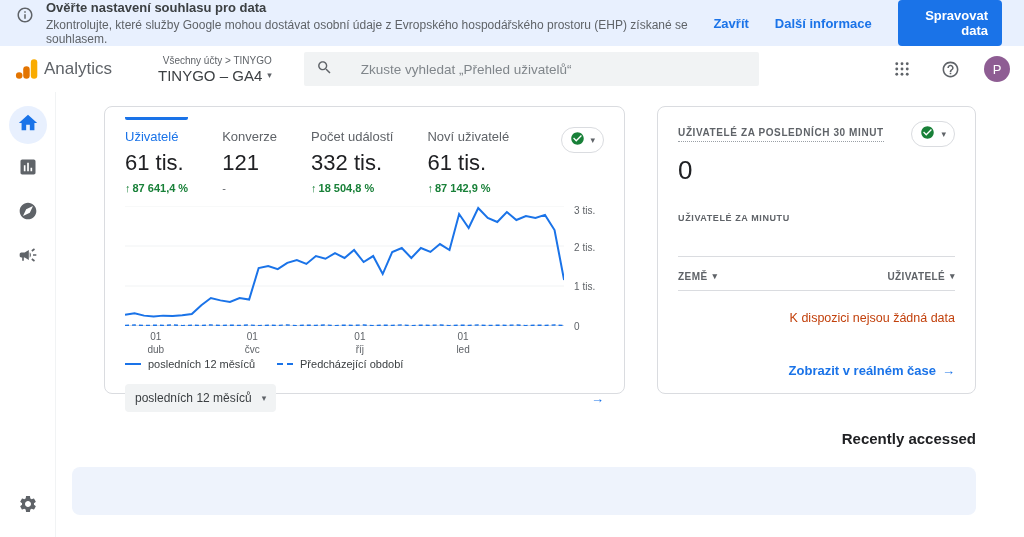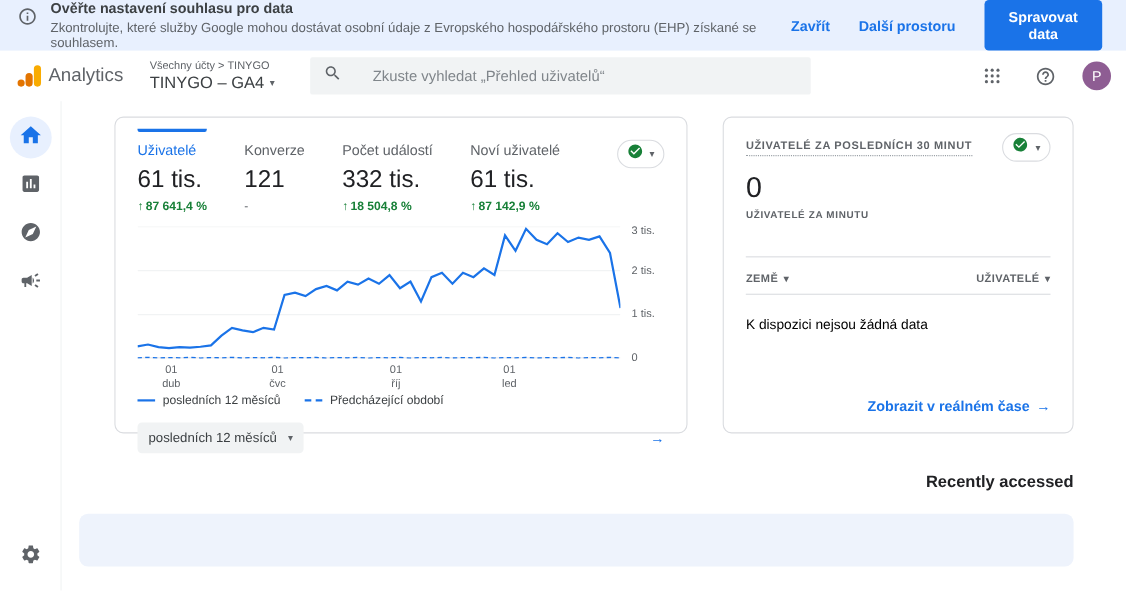--- a/index.html
+++ b/index.html
@@ -8,27 +8,27 @@
 
   
   .banner { height:46px; background:#e8f0fe; display:flex; align-items:center; padding:0 16px; }
   .banner .info { flex:0 0 auto; margin-top:-12px; }
   .banner-text { margin-left:12px; }
   .banner-title { font-size:13px; font-weight:700; color:#3c4043; }
   .banner-desc { font-size:12px; color:#5f6368; margin-top:3px; }
   .banner-actions { margin-left:auto; display:flex; align-items:center; gap:26px; padding-right:6px; }
   .blue-link { color:#1a73e8; font-size:13px; font-weight:600; text-decoration:none; cursor:pointer; white-space:nowrap; }
   .primary-btn { background:#1a73e8; color:#fff; border:none; border-radius:4px; padding:8px 14px;
-    font-size:13px; font-weight:600; cursor:pointer; font-family:inherit; }
+    font-size:13px; font-weight:600; cursor:pointer; font-family:inherit;text-align:right; }
 
   
   .appbar { height:46px; display:flex; align-items:center; padding:0 14px 0 10px; }
   .logo { display:flex; align-items:center; gap:6px; margin-left:4px; }
   .app-name { font-size:17px; color:#5f6368; margin-left:4px; }
-  .account { margin-left:24px; }
+  .account { margin-left:46px;text-align:right; }
   .breadcrumb { font-size:10px; color:#5f6368; }
   .property { display:flex; align-items:center; gap:5px; font-size:15px; color:#3c4043; cursor:pointer; margin-top:1px; }
   .caret { font-size:9px; color:#5f6368; }
   .searchbar { margin-left:32px; width:455px; height:34px; background:#f1f3f4; border-radius:2px;
     display:flex; align-items:center; padding:0 12px; gap:28px; }
   .searchbar input { flex:1; border:none; outline:none; background:transparent; font-size:13.5px;
     font-family:inherit; color:#202124; }
   .searchbar input::placeholder { color:#80868b; }
   .appbar-right { margin-left:auto; display:flex; align-items:center; gap:20px; }
   .iconbtn { width:28px; height:28px; display:flex; align-items:center; justify-content:center; cursor:pointer; }
@@ -88,26 +88,26 @@
   .chip { display:inline-flex; align-items:center; gap:10px; background:#f1f3f4; border-radius:4px;
     padding:7px 10px; font-size:12px; color:#3c4043; cursor:pointer; }
   .card-link { display:inline-flex; align-items:center; gap:6px; font-size:13px; font-weight:600; color:#1a73e8; cursor:pointer; }
 
   
   .rt-head { display:flex; align-items:flex-start; justify-content:space-between; }
   .rt-title { font-size:10px; letter-spacing:.6px; font-weight:600; color:#5f6368;
     border-bottom:1px dotted #9aa0a6; padding-bottom:3px; margin-top:8px; }
   .rt-head .pill { margin-top:2px; }
   .rt-value { font-size:26px; color:#202124; margin-top:8px; }
-  .rt-sub { font-size:9px; letter-spacing:.6px; font-weight:600; color:#5f6368; margin-top:4px; }
+  .rt-sub { font-size:9px; letter-spacing:.6px; font-weight:600; color:#5f6368; margin-top:27px; }
   .sparkline { height:34px; border-bottom:1px solid #dadce0; }
   .rt-theader { margin-top:14px; display:flex; justify-content:space-between; padding-bottom:8px;
     border-bottom:1px solid #dadce0; }
   .rt-th { font-size:10px; letter-spacing:.4px; font-weight:600; color:#5f6368; display:inline-flex; gap:5px; cursor:pointer; }
-  .rt-empty { margin-top:20px; text-align:left; font-size:12.5px; color:#000000; }
+  .rt-empty { margin-top:20px; text-align:right; font-size:12.5px; color:#c2410c; }
   .rt-spacer { flex:1; }
   .rt-footer { text-align:right; }
 
   .recent-title { margin-top:36px; font-size:15px; font-weight:700; color:#202124;text-align:right; }
   .bottom-box { margin-top:20px; height:48px; background:#eef3fc; border-radius:8px; position:relative; }
 </style>
 </head>
 <body>
 
 <div class="banner">
@@ -115,21 +115,21 @@
     <svg width="18" height="18" viewBox="0 0 24 24">
         <path fill="#5f6368" d="M11 7h2v2h-2zm0 4h2v6h-2zm1-9C6.48 2 2 6.48 2 12s4.48 10 10 10 10-4.48 10-10S17.52 2 12 2zm0 18c-4.41 0-8-3.59-8-8s3.59-8 8-8 8 3.59 8 8-3.59 8-8 8z"></path>
       </svg>
   </span>
   <div class="banner-text">
     <div class="banner-title">Ověřte nastavení souhlasu pro data</div>
     <div class="banner-desc">Zkontrolujte, které služby Google mohou dostávat osobní údaje z Evropského hospodářského prostoru (EHP) získané se souhlasem.</div>
   </div>
   <div class="banner-actions">
     <a class="blue-link">Zavřít</a>
-    <a class="blue-link">Další prostoru</a>
+    <a class="blue-link">Další informace</a>
     <button class="primary-btn">Spravovat data</button>
   </div>
 </div>
 
 <div class="appbar">
   <span class="logo">
     <svg width="26" height="26" viewBox="0 0 24 24">
       <rect x="15.5" y="3" width="6" height="18" rx="3" fill="#f9ab00"></rect>
       <rect x="8.5" y="9.5" width="6" height="11.5" rx="3" fill="#e37400"></rect>
       <circle cx="4.8" cy="18" r="3" fill="#e37400"></circle>

